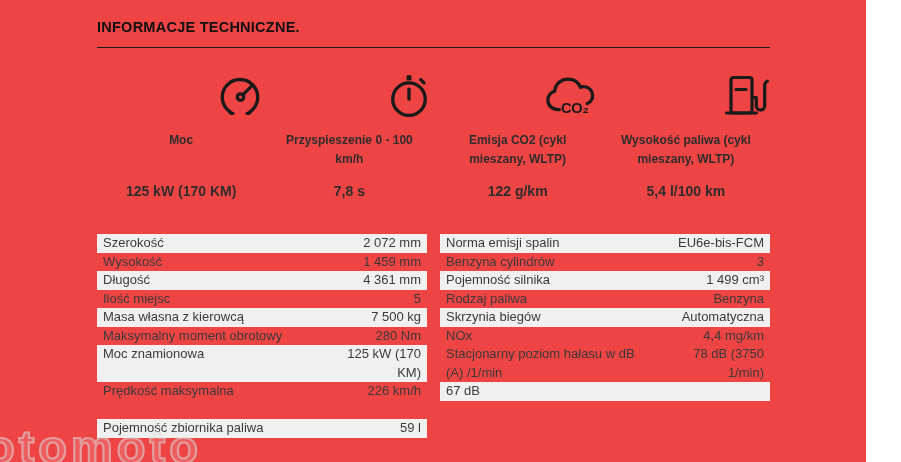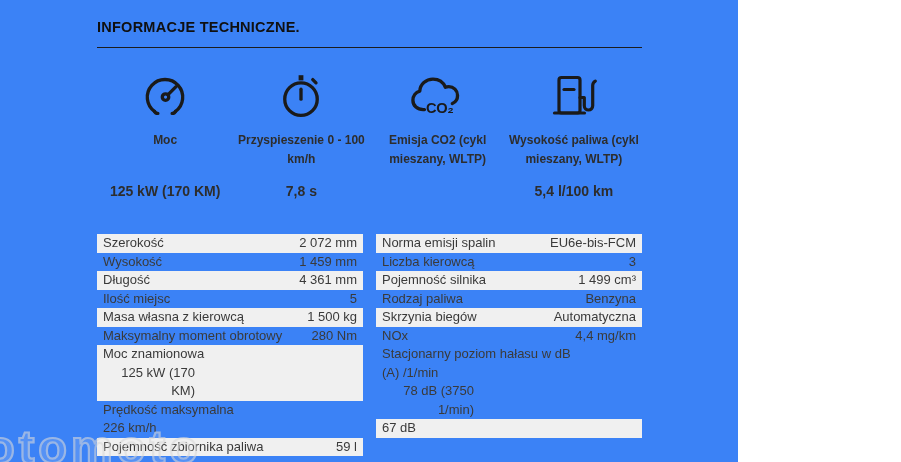--- a/index.html
+++ b/index.html
@@ -1,21 +1,21 @@
 <!DOCTYPE html>
 <html lang="pl"><head>
 <meta charset="utf-8">
 <style>
   html,body{margin:0;padding:0;background:#fff;}
   .page{
     position:relative;
-    width:738px;height:462px;
+    width:866px;height:462px;
     box-sizing:border-box;
     padding:19px 96px 0 97px;
-    background:#3b82f6;
+    background:#ef4444;
     font-family:"Liberation Sans",sans-serif;
     color:#3a3a3a;
     overflow:hidden;
   }
   
   .title{
     margin:0;
     font-size:14.5px;
     font-weight:700;
     letter-spacing:.25px;
@@ -23,21 +23,21 @@
     padding-bottom:12px;
     border-bottom:1.6px solid #1c1c1c;
   }
   
   .highlights{
     display:grid;
     grid-template-columns:repeat(4,1fr);
     margin-top:20px;
     text-align:center;
   }
-  .hl-icon{height:54px;display:flex;align-items:center;justify-content:center;}
+  .hl-icon{height:54px;display:flex;align-items:center;justify-content:flex-end;}
   .hl-icon svg{display:block;}
   .ic{stroke:#1a1a1a;stroke-width:3.2;fill:none;stroke-linecap:round;stroke-linejoin:round;}
   .ic-thick{stroke:#1a1a1a;stroke-width:4.6;fill:none;stroke-linecap:butt;}
   .co2-txt{font-family:"Liberation Sans",sans-serif;font-size:14px;font-weight:700;fill:#1a1a1a;letter-spacing:-.3px;}
   .hl-label{
     margin:9px auto 0;
     max-width:152px;
     min-height:38px;
     font-size:12px;
     font-weight:700;
@@ -62,21 +62,21 @@
     display:flex;
     justify-content:space-between;
     align-items:flex-start;
     box-sizing:border-box;
     padding:0 6px;
     min-height:18.5px;
     font-size:13px;
     line-height:18.5px;
   }
   .spec-row.stripe{background:#f0f0f0;}
-  .spec-row.tall{min-height:37px;flex-direction:column;}
+  .spec-row.tall{min-height:37px;}
   .spec-label{text-align:left;color:#3a3a3a;}
   .spec-label.narrow{max-width:190px;}
   .spec-label.indent{padding-left:6px;}
   .spec-value{text-align:right;color:#3a3a3a;white-space:nowrap;}
   .spec-row.tall .spec-value{max-width:92px;white-space:normal;}
   
   .watermark{
     position:absolute;
     left:-14px;bottom:-12px;
     font-size:47px;
@@ -126,20 +126,21 @@
     </div>
 
     <div class="hl-cell">
       <div class="hl-icon">
         <svg width="58" height="46" viewBox="0 0 54 44">
           <path class="ic" d="M14,36 c-7,0.5 -11,-4 -11,-9 c0,-4 2.6,-7.6 6.6,-8.8 c0.3,-6.6 5.9,-11.4 12.6,-11.4 c5.3,0 9.9,3 11.9,7.8 c1,-0.4 2.1,-0.6 3.2,-0.6 c4.6,0 8.4,3.7 8.4,8.4 c0,3.4 -2,6.4 -5,7.7" stroke-width="3"></path>
           <text class="co2-txt" x="15.5" y="39">CO₂</text>
         </svg>
       </div>
       <div class="hl-label">Emisja CO2 (cykl mieszany, WLTP)</div>
+      <div class="hl-value">122 g/km</div>
     </div>
 
     <div class="hl-cell">
       <div class="hl-icon">
         <svg width="48" height="50" viewBox="0 0 48 48">
           <rect class="ic" x="9" y="6.5" width="21" height="35.5" rx="2.5"></rect>
           <path class="ic" d="M14,18.5 H24"></path>
           <path class="ic" d="M4.5,42 H34.5" stroke-width="3.8" stroke-linecap="butt"></path>
           <path class="ic" d="M30,26.5 h4.3 v8.3 a4.2,4.2 0 0 0 8.4,0 V14.5 a5,5 0 0 1 2.6,-4.4" stroke-width="3"></path>
         </svg>
@@ -164,21 +165,21 @@
       <div class="spec-row stripe">
         <span class="spec-label">Długość</span>
         <span class="spec-value">4 361 mm</span>
       </div>
       <div class="spec-row">
         <span class="spec-label">Ilość miejsc</span>
         <span class="spec-value">5</span>
       </div>
       <div class="spec-row stripe">
         <span class="spec-label">Masa własna z kierowcą</span>
-        <span class="spec-value">1 500 kg</span>
+        <span class="spec-value">7 500 kg</span>
       </div>
       <div class="spec-row">
         <span class="spec-label">Maksymalny moment obrotowy</span>
         <span class="spec-value">280 Nm</span>
       </div>
       <div class="spec-row stripe tall">
         <span class="spec-label">Moc znamionowa</span>
         <span class="spec-value">125 kW (170 KM)</span>
       </div>
       <div class="spec-row tall">
@@ -190,21 +191,21 @@
         <span class="spec-value">59 l</span>
       </div>
     </div>
 
     <div class="spec-col">
       <div class="spec-row stripe">
         <span class="spec-label">Norma emisji spalin</span>
         <span class="spec-value">EU6e-bis-FCM</span>
       </div>
       <div class="spec-row">
-        <span class="spec-label">Liczba kierowcą</span>
+        <span class="spec-label">Benzyna cylindrów</span>
         <span class="spec-value">3</span>
       </div>
       <div class="spec-row stripe">
         <span class="spec-label">Pojemność silnika</span>
         <span class="spec-value">1 499 cm³</span>
       </div>
       <div class="spec-row">
         <span class="spec-label">Rodzaj paliwa</span>
         <span class="spec-value">Benzyna</span>
       </div>

